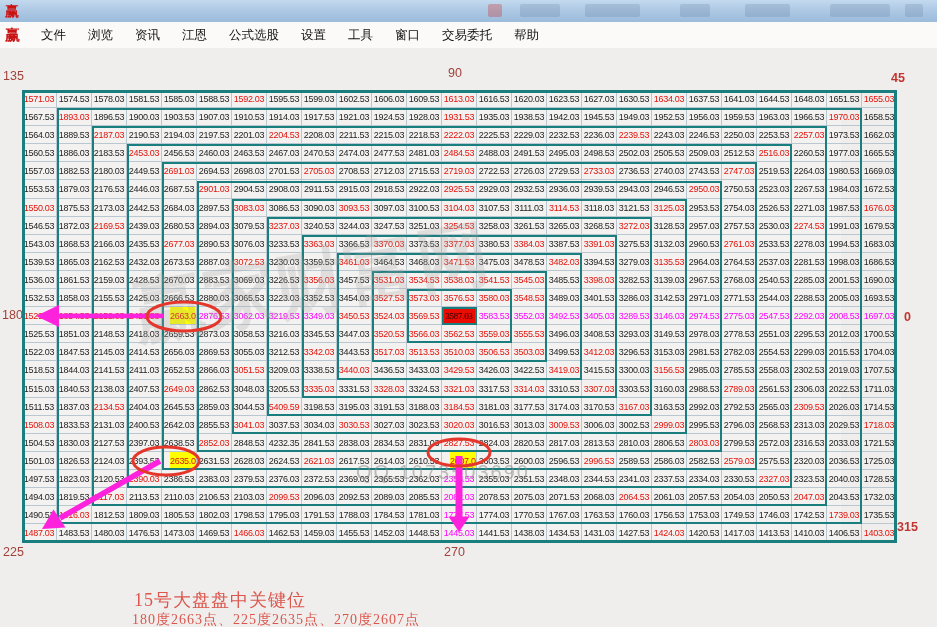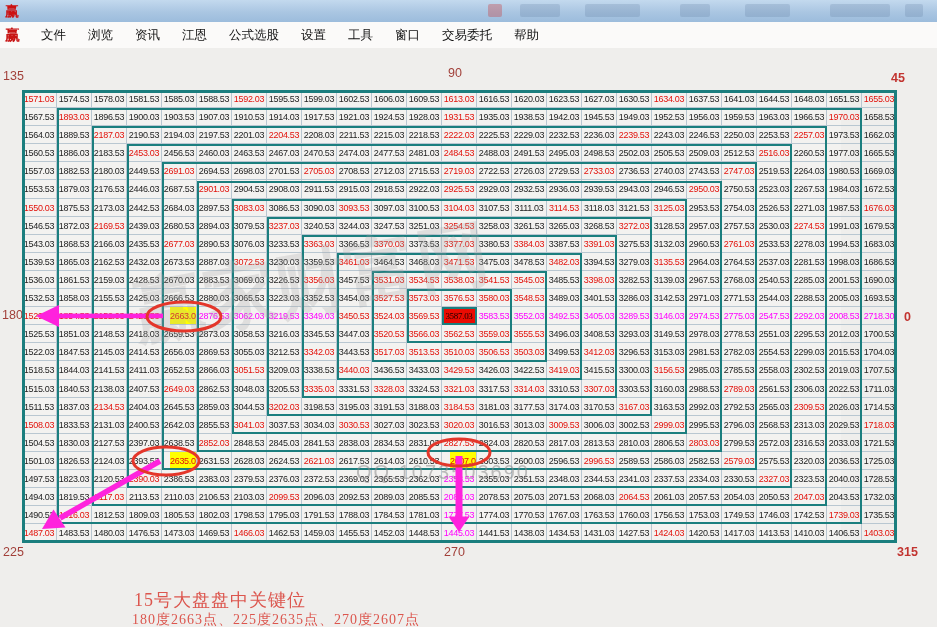--- a/index.html
+++ b/index.html
@@ -105,21 +105,21 @@
     </div>
   </div>
 
   <span class="angle" style="left:3px;top:69px">135</span>
   <span class="angle" style="left:448px;top:66px">90</span>
   <span class="angle bright" style="left:891px;top:71px">45</span>
   <span class="angle" style="left:2px;top:308px">180</span>
   <span class="angle bright" style="left:904px;top:310px">0</span>
   <span class="angle" style="left:3px;top:545px">225</span>
   <span class="angle" style="left:444px;top:545px">270</span>
-  <span class="angle bright" style="left:897px;top:545px">315</span>
+  <span class="angle bright" style="left:897px;top:520px">315</span>
 
   <div id="gann-grid">
     <div id="cells">
         <div class="cell red">1571.03</div>
         <div class="cell">1574.53</div>
         <div class="cell">1578.03</div>
         <div class="cell">1581.53</div>
         <div class="cell">1585.03</div>
         <div class="cell">1588.53</div>
         <div class="cell red">1592.03</div>
@@ -433,21 +433,21 @@
         <div class="cell mag">3552.03</div>
         <div class="cell mag">3492.53</div>
         <div class="cell mag">3405.03</div>
         <div class="cell mag">3289.53</div>
         <div class="cell mag">3146.03</div>
         <div class="cell mag">2974.53</div>
         <div class="cell mag">2775.03</div>
         <div class="cell mag">2547.53</div>
         <div class="cell mag">2292.03</div>
         <div class="cell mag">2008.53</div>
-        <div class="cell mag">2718.30</div>
+        <div class="cell mag">1697.03</div>
         <div class="cell">1525.53</div>
         <div class="cell">1851.03</div>
         <div class="cell">2148.53</div>
         <div class="cell">2418.03</div>
         <div class="cell">2659.53</div>
         <div class="cell">2873.03</div>
         <div class="cell">3058.53</div>
         <div class="cell">3216.03</div>
         <div class="cell">3345.53</div>
         <div class="cell">3447.03</div>
@@ -541,21 +541,21 @@
         <div class="cell">2306.03</div>
         <div class="cell">2022.53</div>
         <div class="cell">1711.03</div>
         <div class="cell">1511.53</div>
         <div class="cell">1837.03</div>
         <div class="cell red">2134.53</div>
         <div class="cell">2404.03</div>
         <div class="cell">2645.53</div>
         <div class="cell">2859.03</div>
         <div class="cell">3044.53</div>
-        <div class="cell red">3202.03</div>
+        <div class="cell red">5409.59</div>
         <div class="cell">3198.53</div>
         <div class="cell">3195.03</div>
         <div class="cell">3191.53</div>
         <div class="cell">3188.03</div>
         <div class="cell red">3184.53</div>
         <div class="cell">3181.03</div>
         <div class="cell">3177.53</div>
         <div class="cell">3174.03</div>
         <div class="cell">3170.53</div>
         <div class="cell red">3167.03</div>
@@ -591,21 +591,21 @@
         <div class="cell">2313.03</div>
         <div class="cell">2029.53</div>
         <div class="cell red">1718.03</div>
         <div class="cell">1504.53</div>
         <div class="cell">1830.03</div>
         <div class="cell">2127.53</div>
         <div class="cell">2397.03</div>
         <div class="cell">2638.53</div>
         <div class="cell red">2852.03</div>
         <div class="cell">2848.53</div>
-        <div class="cell">2845.03</div>
+        <div class="cell">4232.35</div>
         <div class="cell">2841.53</div>
         <div class="cell">2838.03</div>
         <div class="cell">2834.53</div>
         <div class="cell">2831.03</div>
         <div class="cell red">2827.53</div>
         <div class="cell">2824.03</div>
         <div class="cell">2820.53</div>
         <div class="cell">2817.03</div>
         <div class="cell">2813.53</div>
         <div class="cell">2810.03</div>

